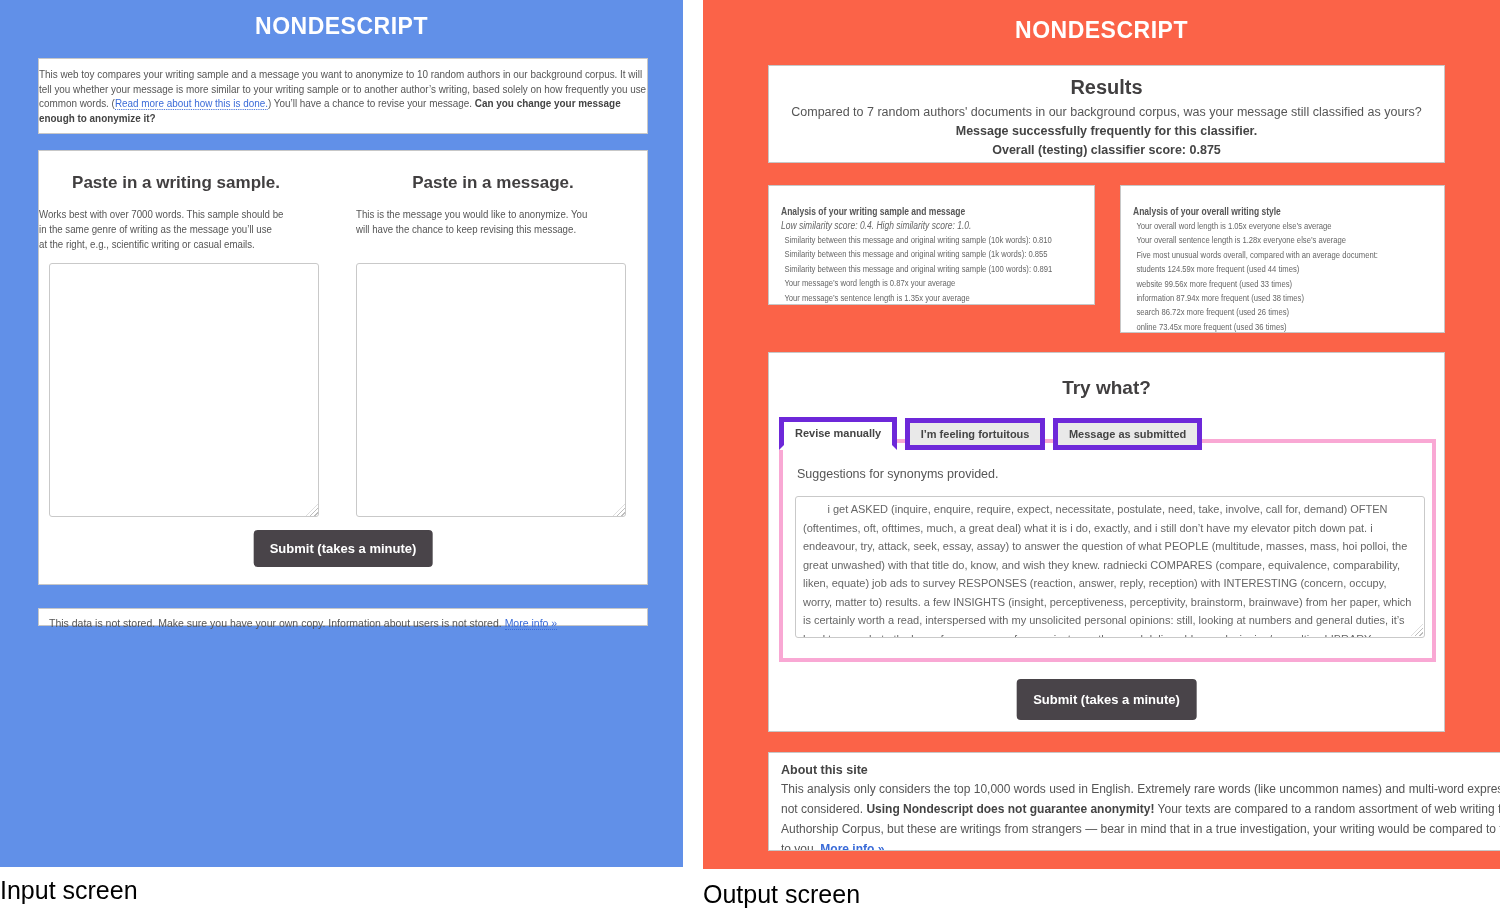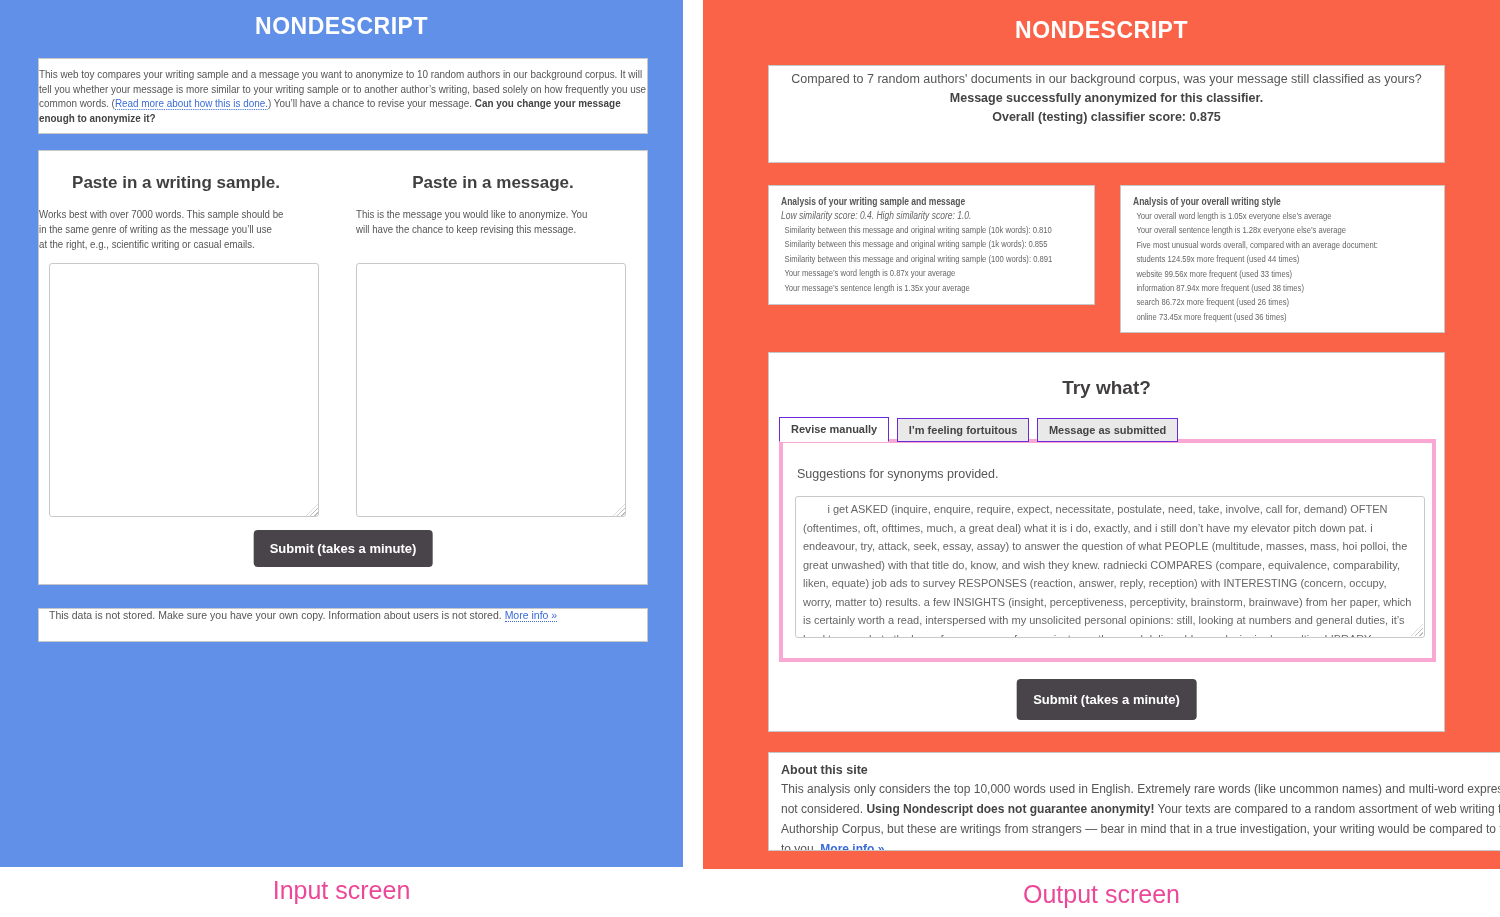--- a/index.html
+++ b/index.html
@@ -56,56 +56,56 @@
     background: repeating-linear-gradient(-45deg, transparent 0 2px, #bdbdbd 2px 3px);
     clip-path: polygon(100% 0, 100% 100%, 0 100%);
   }
   .submit-btn {
     position: absolute; left: 50%; transform: translateX(-50%);
     background: #494449; color: #fff; border: none; border-radius: 4px;
     font-family: "Liberation Sans", sans-serif;
     font-size: 13px; font-weight: bold; padding: 11px 16px; cursor: pointer;
   }
   .form-box .submit-btn { top: 379px; }
-  .footer-box { left: 38px; top: 608px; width: 610px; height: 34px; padding: 0 10px; }
+  .footer-box { left: 38px; top: 608px; width: 610px; height: 17px; padding: 8px 10px; }
   .footer-text { font-size: 10.5px; color: #555; white-space: nowrap; }
 
   
   .results-box { left: 65px; top: 65px; width: 677px; height: 98px; text-align: center; }
   .results-heading { font-size: 20px; font-weight: bold; color: #413F40; margin-top: 10px; }
   .results-line  { font-size: 12.5px; color: #555; margin-top: 6px; }
   .results-line.bold { font-weight: bold; color: #444; margin-top: 5px; }
 
-  .an-box { padding: 9px 12px; overflow: hidden; }
+  .an-box { padding: 19px 12px; overflow: hidden; }
   .an-sample { left: 65px;  top: 185px; width: 327px; height: 120px; }
   .an-style  { left: 417px; top: 185px; width: 325px; height: 148px; }
   .an-title { font-size: 10px; font-weight: bold; color: #555; line-height: 14px; }
   .an-sub   { font-size: 10px; font-style: italic; color: #666; line-height: 14px; }
   .an-item  { font-size: 9px; color: #666; line-height: 14.4px; padding-left: 4px; white-space: nowrap; }
 
   .try-box { left: 65px; top: 352px; width: 677px; height: 380px; }
   .try-heading { position: absolute; top: 24px; width: 100%; text-align: center; font-size: 19px; font-weight: bold; color: #413F40; }
   .tabs { position: absolute; left: 10px; top: 64px; z-index: 2; }
   .tab {
     display: inline-block; font-size: 11px; font-weight: bold; color: #444;
-    background: #e9e9e9; border: 1px solid #6d28d9; padding: 5px 11px;
+    background: #e9e9e9; border: 5px solid #6d28d9; padding: 5px 11px;
     margin-right: 3px; cursor: pointer; vertical-align: bottom; text-align: right;
   }
   .tab.active { background: #fff; border-bottom-color: #fff; padding-bottom: 6px; }
   .tab-panel { position: absolute; left: 10px; top: 86px; width: 657px; height: 223px; border: 4px solid #f9a8d4; background: #fff; }
   .panel-note { margin: 24px 0 0 14px; font-size: 12.5px; color: #555; }
   .revision-area { position: absolute; left: 12px; top: 53px; width: 630px; height: 142px; font-size: 11px; line-height: 18.5px; padding: 3px 7px; overflow: hidden; }
   .try-box .submit-btn { top: 326px; padding: 13px 17px; }
 
   .about-box { left: 65px; top: 752px; width: 817px; height: 99px; padding: 10px 12px; overflow: hidden; }
   .about-title { font-size: 12.5px; font-weight: bold; color: #444; margin-bottom: 2px; }
   .about-text { font-size: 12px; line-height: 20px; color: #555; }
   .about-text a.link { font-weight: bold; }
 
-  .caption { position: absolute; text-align: center; font-size: 25px; color: #ec4899; }
+  .caption { position: absolute; text-align: left; font-size: 25px; color: #000000; }
   .caption-input  { left: 0;     top: 876px; width: 683px; }
   .caption-output { left: 703px; top: 880px; width: 797px; }
 </style>
 </head>
 <body>
 
 <div class="screen screen-input">
   <div class="app-title">NONDESCRIPT</div>
 
   <div class="card intro-box">
@@ -133,22 +133,23 @@
 
   <div class="card footer-box">
     <div class="footer-text"><span>This data is not stored. Make sure you have your own copy. Information about users is not stored. </span><a class="link">More info »</a></div>
   </div>
 </div>
 
 <div class="screen screen-output">
   <div class="app-title">NONDESCRIPT</div>
 
   <div class="card results-box">
+    <div class="results-heading">Results</div>
     <div class="results-line">Compared to 7 random authors' documents in our background corpus, was your message still classified as yours?</div>
-    <div class="results-line bold">Message successfully anonymized for this classifier.</div>
+    <div class="results-line bold">Message successfully frequently for this classifier.</div>
     <div class="results-line bold">Overall (testing) classifier score: 0.875</div>
   </div>
 
   <div class="card an-box an-sample">
     <div class="cx85">
       <div class="an-title">Analysis of your writing sample and message</div>
       <div class="an-sub">Low similarity score: 0.4. High similarity score: 1.0.</div>
       <div class="an-item">Similarity between this message and original writing sample (10k words): 0.810</div>
       <div class="an-item">Similarity between this message and original writing sample (1k words): 0.855</div>
       <div class="an-item">Similarity between this message and original writing sample (100 words): 0.891</div>

